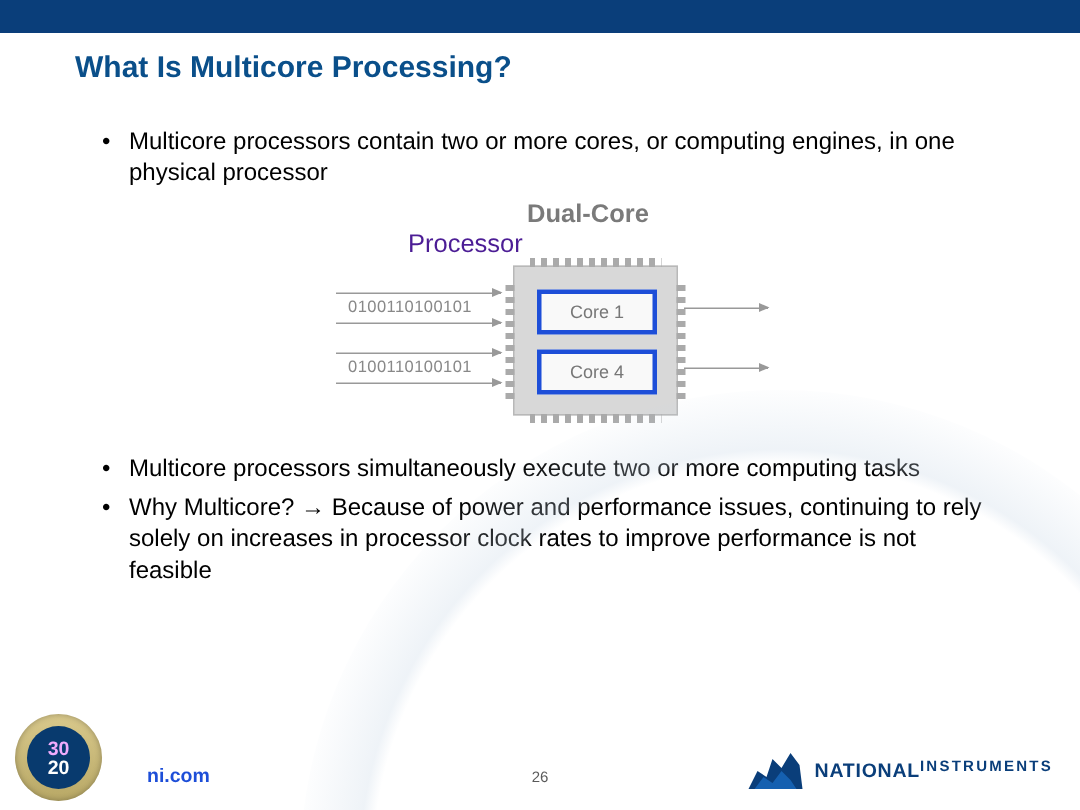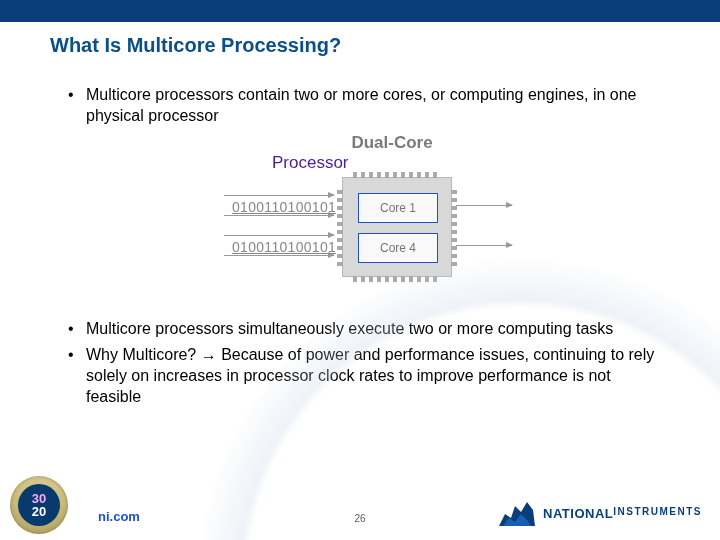--- a/index.html
+++ b/index.html
@@ -20,20 +20,21 @@
     color: #0a4f8a;
     font-size: 20px;
     font-weight: bold;
     margin: 12px 0 28px 50px;
   }
   .content {
     margin: 0 60px 0 64px;
   }
   ul.bullets {
     list-style: none;
+    margin-top: 16px;
   }
   ul.bullets li {
     position: relative;
     font-size: 16px;
     color: #000;
     line-height: 1.3;
     margin-bottom: 6px;
     padding-left: 22px;
   }
   ul.bullets li::before {
@@ -92,35 +93,34 @@
     background: repeating-linear-gradient(0deg, #aaa 0 4px, transparent 4px 8px);
   }
   .chip-sides-l { left: -6px; }
   .chip-sides-r { right: -6px; }
   .core {
     position: absolute;
     left: 15px;
     width: 80px;
     height: 30px;
     background: #f9f9f9;
-    border: 1px solid #1d4ed8;
+    border: 3px solid #1d4ed8;
     font-size: 12px;
     color: #777;
     display: flex;
     align-items: center;
     justify-content: center;
   }
   .core1 { top: 15px; }
   .core2 { top: 55px; }
   .binary {
     position: absolute;
-    font-size: 14px;
+    font-size: 11px;
     color: #888;
     letter-spacing: 0.3px;
-    text-decoration: underline;
   }
   .bin1 { left: 20px; top: 22px; }
   .bin2 { left: 20px; top: 62px; }
   .arrow-line {
     position: absolute;
     height: 1px;
     background: #999;
   }
   .arrow-line::after {
     content: "";

